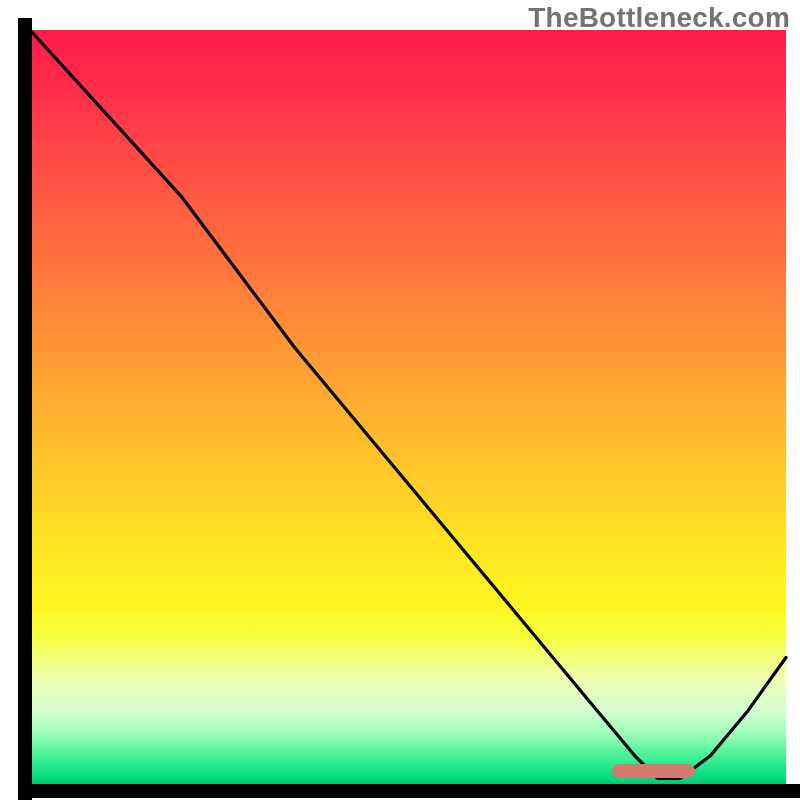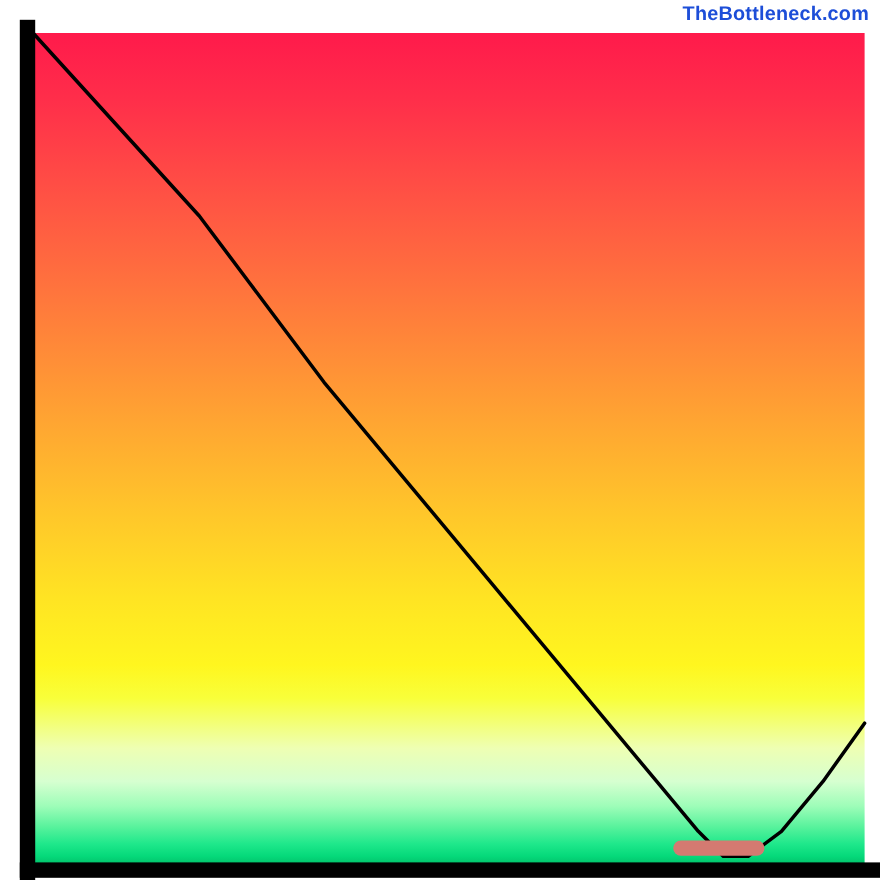--- a/index.html
+++ b/index.html
@@ -13,23 +13,23 @@
   }
   .canvas {
     position: relative;
     width: 800px;
     height: 800px;
   }
   .watermark {
     position: absolute;
     top: 2px;
     right: 10px;
-    font-size: 18px;
+    font-size: 28px;
     font-weight: 600;
-    color: #1d4ed8;
+    color: #737373;
     letter-spacing: 0.2px;
   }
   
   .plot {
     position: absolute;
     left: 30px;
     top: 30px;
     width: 756px;
     height: 756px;
     box-sizing: border-box;

